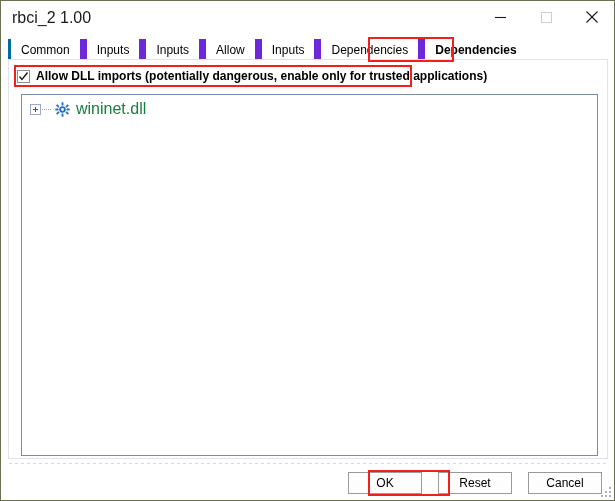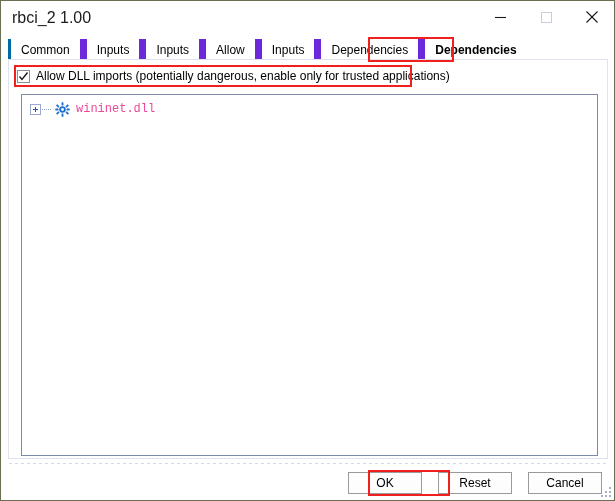--- a/index.html
+++ b/index.html
@@ -119,20 +119,21 @@
 
   
   .checkrow {
     position: absolute;
     left: 16px;
     top: 67px;
     display: flex;
     align-items: center;
     height: 16px;
     z-index: 20;
+    font-weight: bold;
   }
   .cbox {
     position: relative;
     width: 13px;
     height: 13px;
     border: 1px solid #8c8c8c;
     background: #ffffff;
     box-sizing: border-box;
     flex: 0 0 auto;
     cursor: default;
@@ -194,24 +195,23 @@
     margin-left: 3px;
     width: 16px;
     height: 16px;
     flex: 0 0 auto;
     display: flex;
     align-items: center;
     justify-content: center;
   }
   .tree-label {
     margin-left: 6px;
-    font-size: 12px;
-    color: #ec4899;
+    font-size: 16px;
+    color: #15803d;
     white-space: nowrap;
-    font-family: Liberation Mono, monospace;
   }
 
   
   .footer-sep {
     position: absolute;
     left: 8px;
     top: 462px;
     width: 599px;
     height: 1px;
     background-image: repeating-linear-gradient(to right, #d3d8ec 0 3px, transparent 3px 6px);

